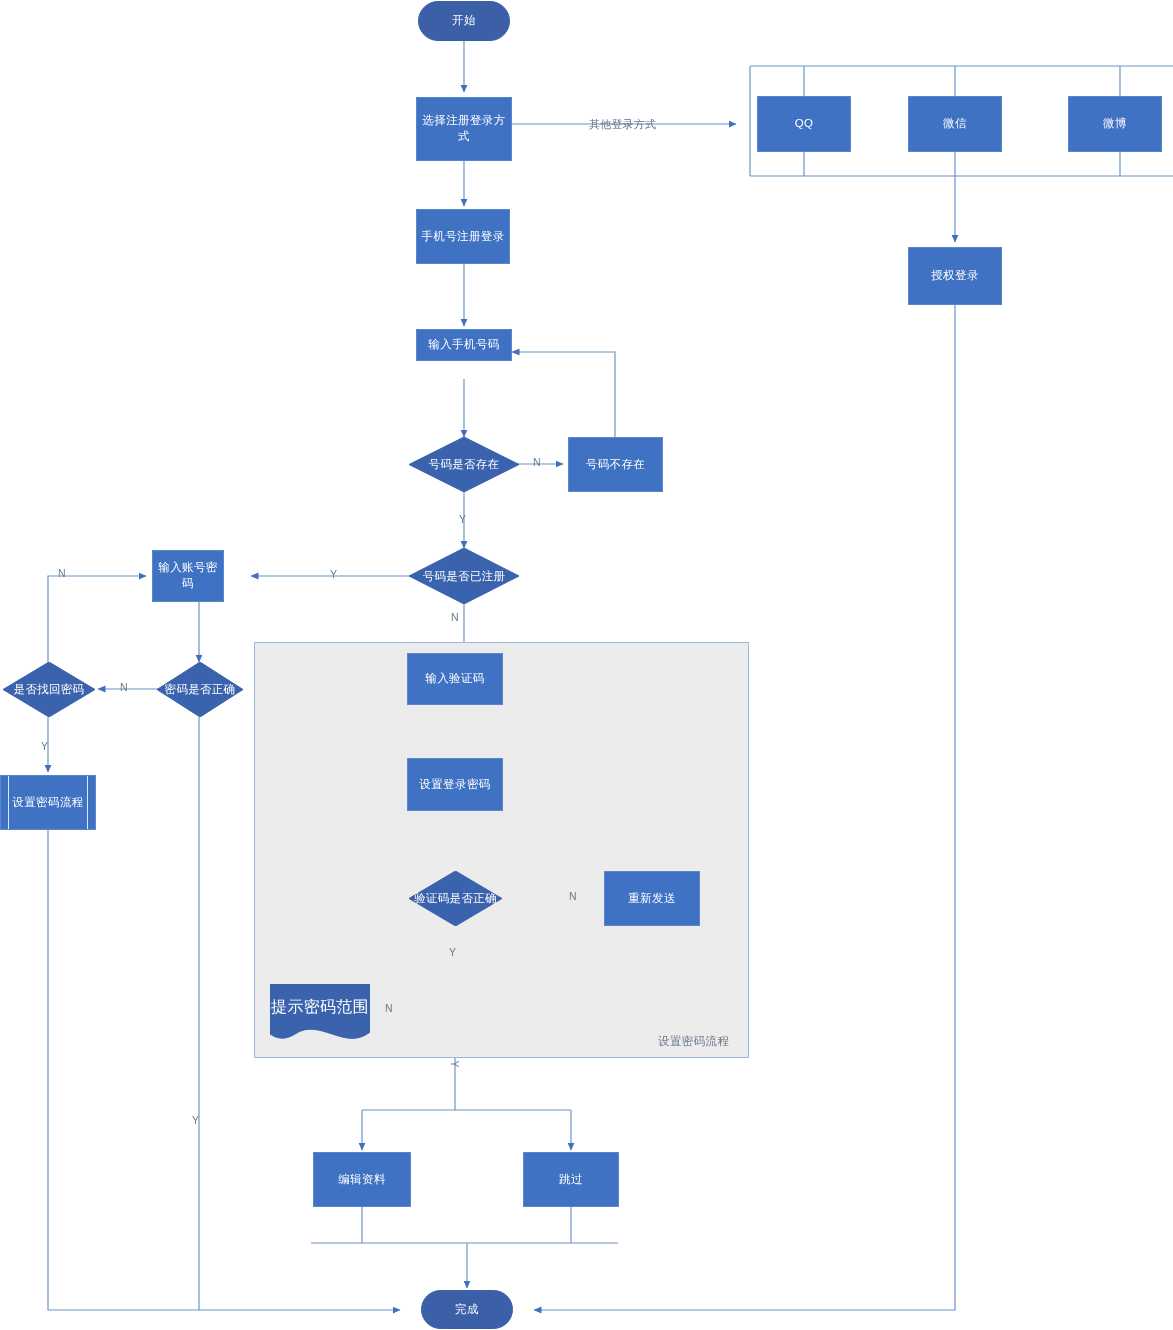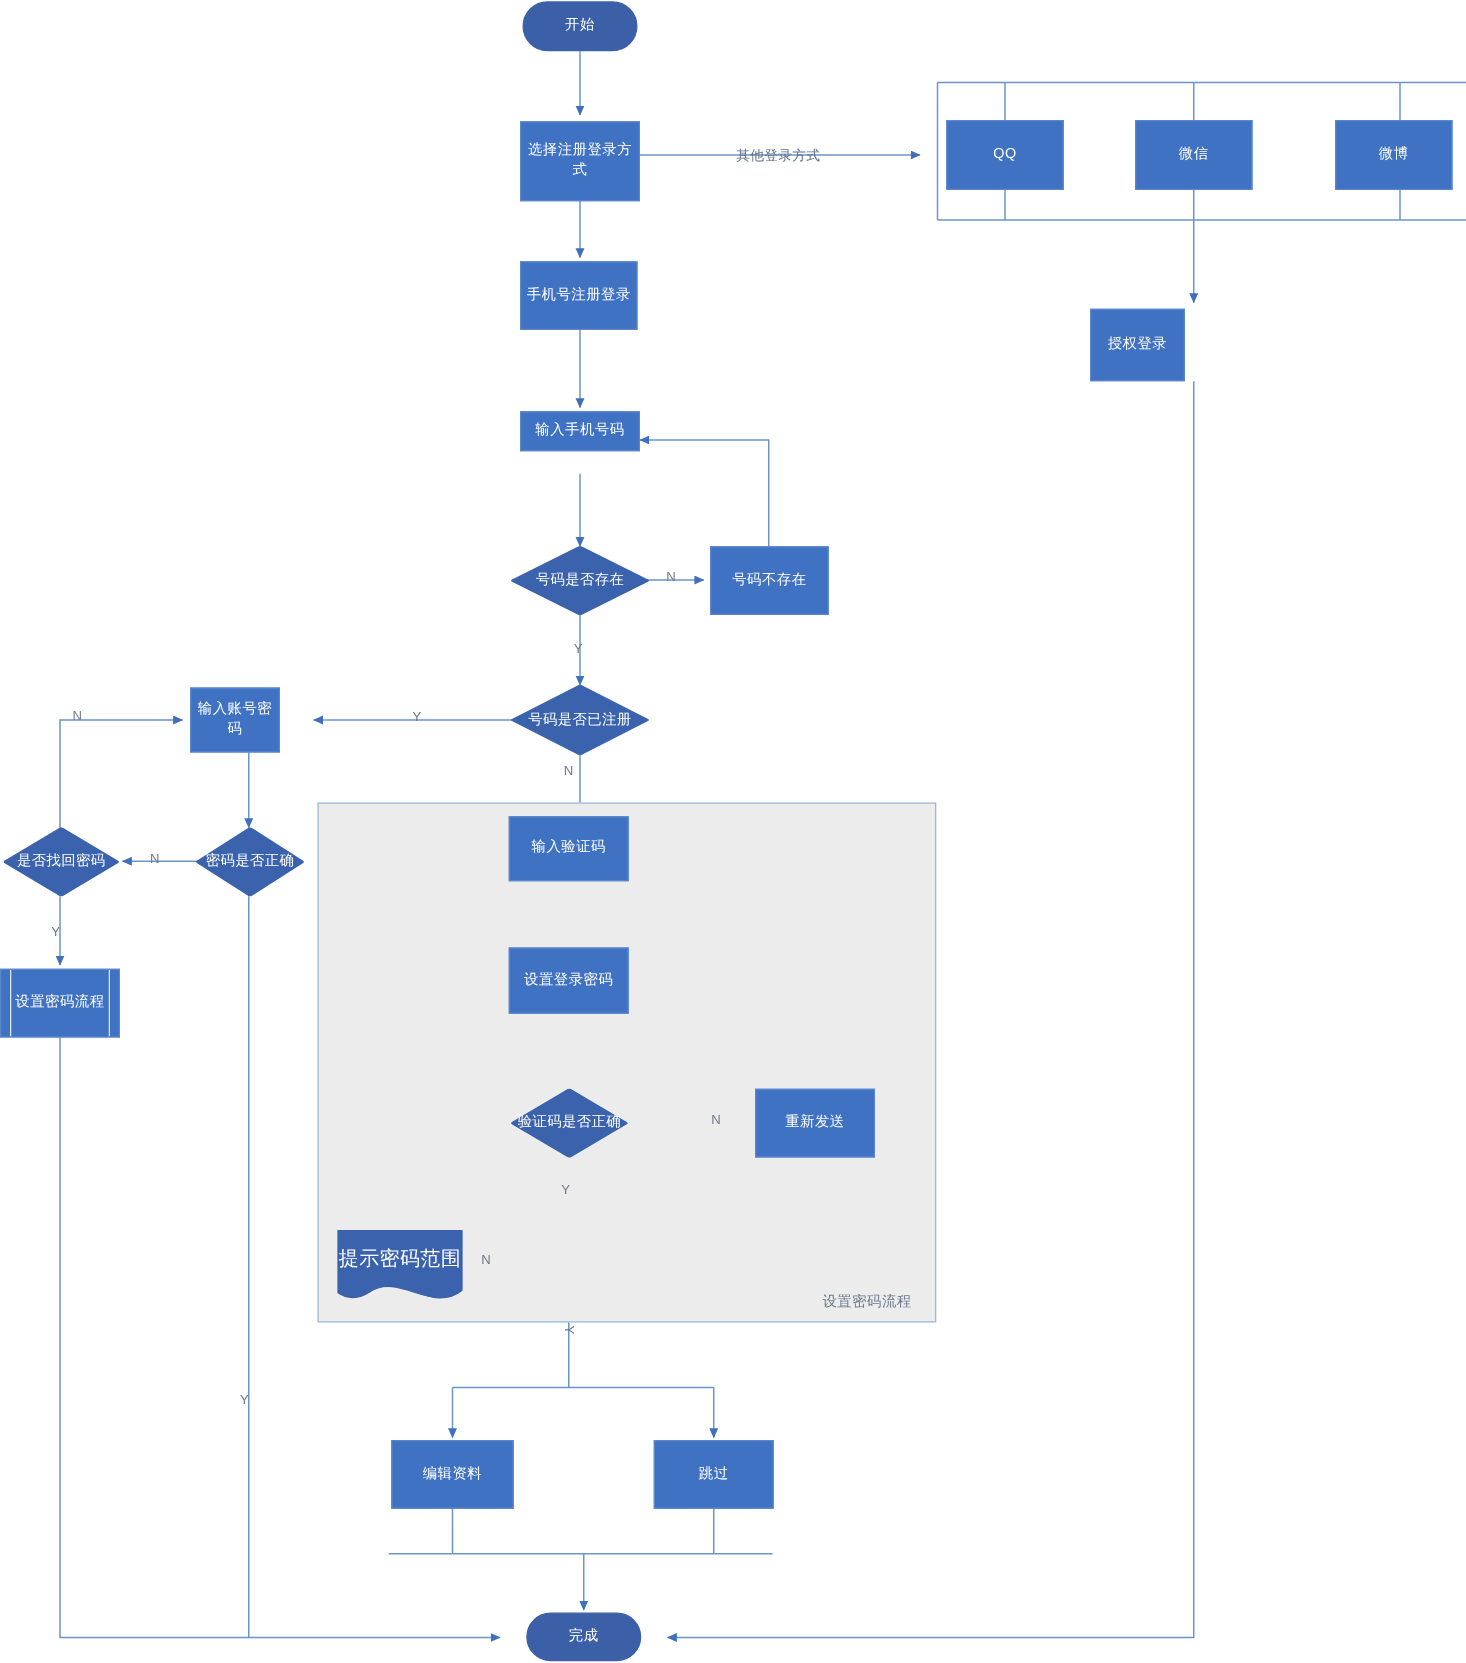--- a/index.html
+++ b/index.html
@@ -237,21 +237,21 @@
 
   <div class="node process" style="left:757px; top:96px; width:94px; height:56px;">
     <span>QQ</span>
   </div>
   <div class="node process" style="left:908px; top:96px; width:94px; height:56px;">
     <span>微信</span>
   </div>
   <div class="node process" style="left:1068px; top:96px; width:94px; height:56px;">
     <span>微博</span>
   </div>
-  <div class="node process" style="left:872px; top:247px; width:76px; height:58px;">
+  <div class="node process" style="left:908px; top:247px; width:94px; height:58px;">
     <span>授权登录</span>
   </div>
 
   <div class="node process" style="left:416px; top:209px; width:94px; height:55px;">
     <span>手机号注册登录</span>
   </div>
   <div class="node process" style="left:416px; top:329px; width:96px; height:32px;">
     <span>输入手机号码</span>
   </div>
 

